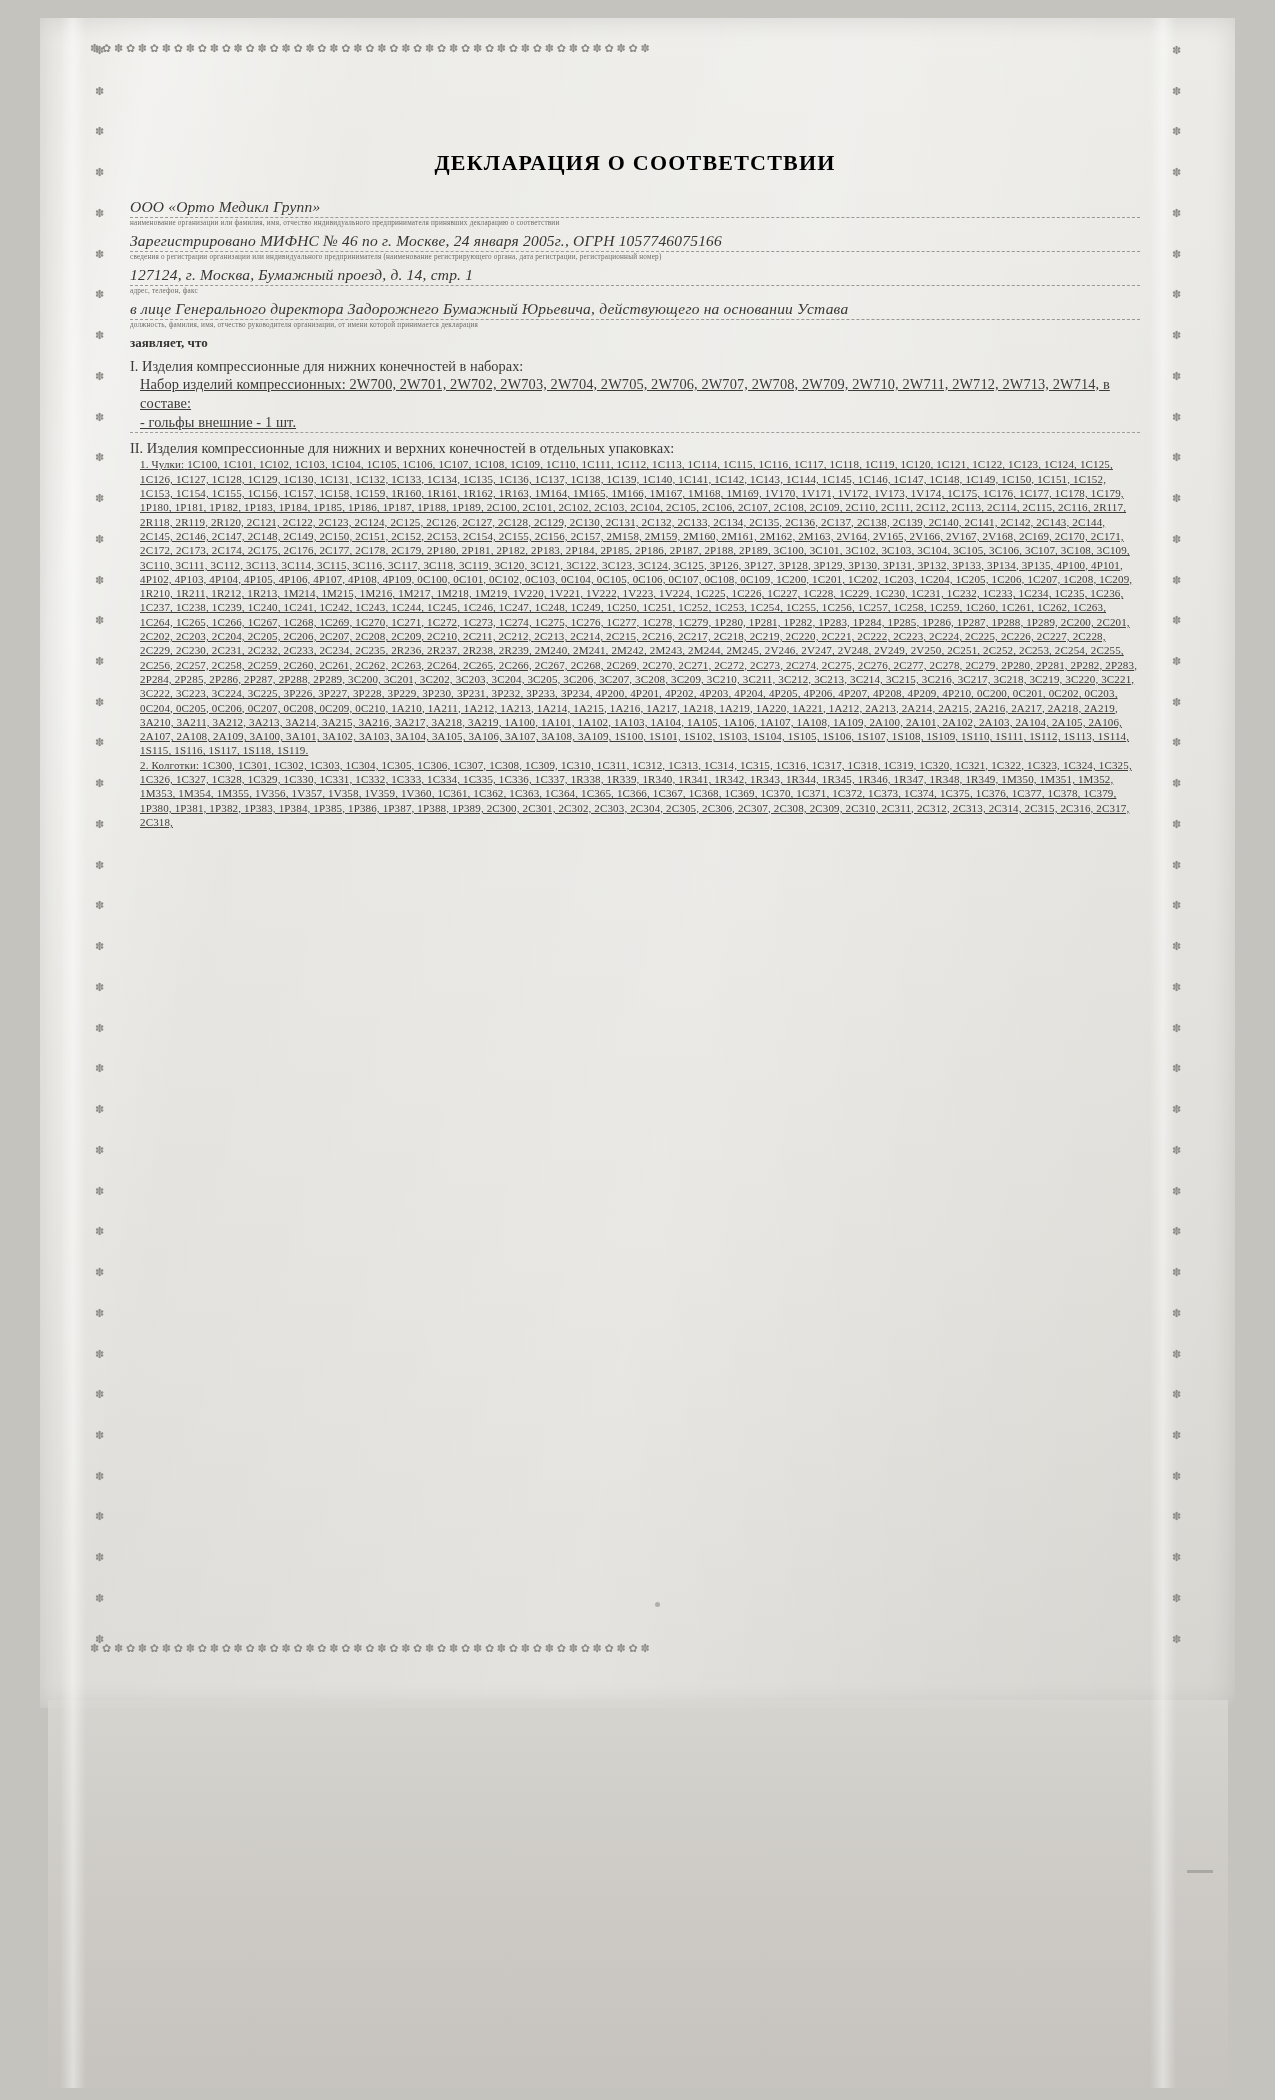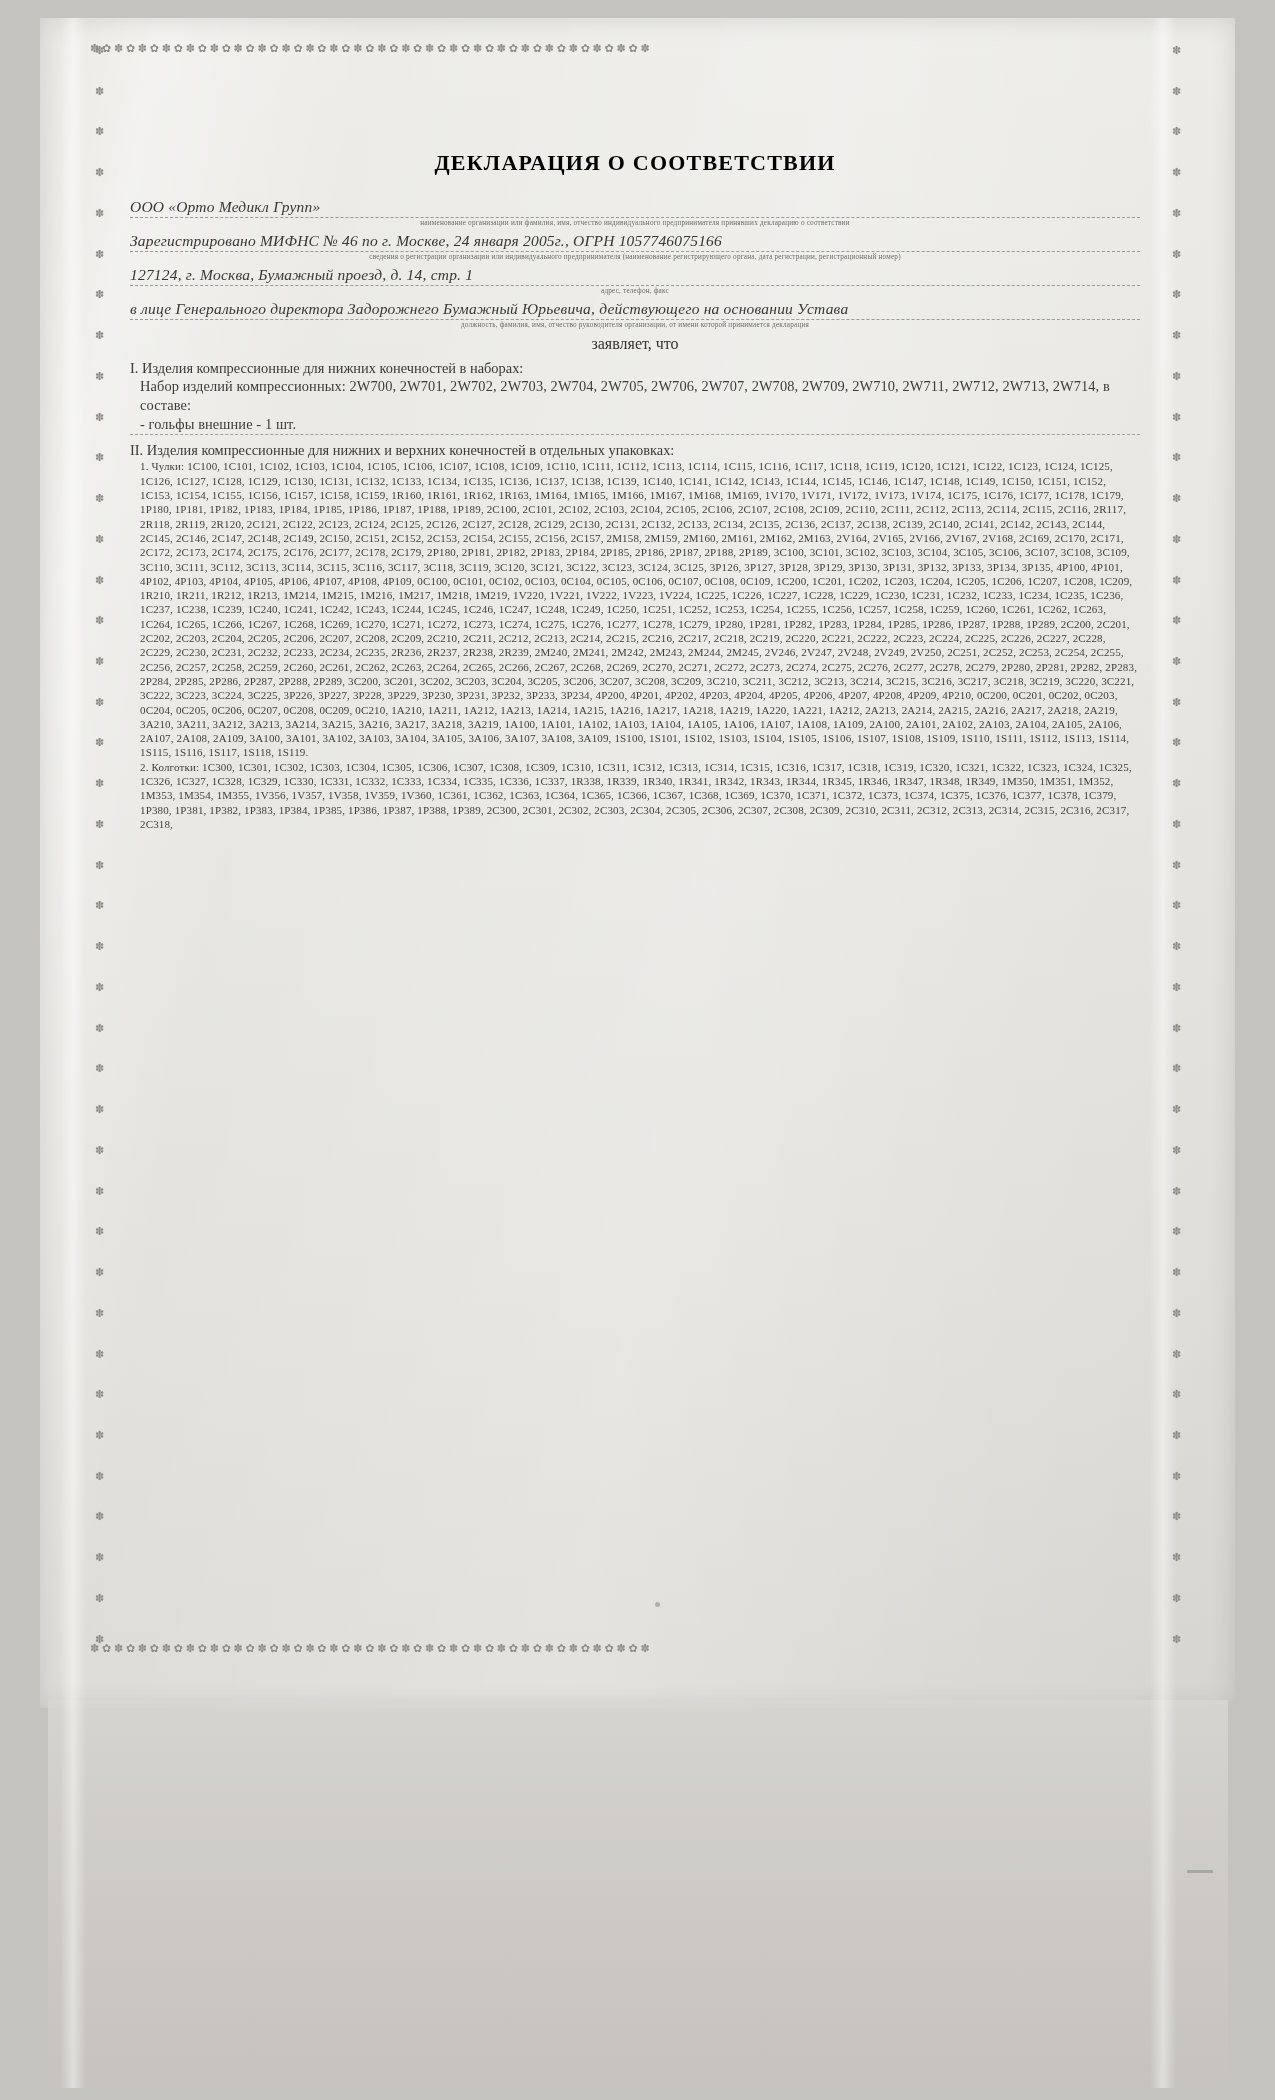--- a/index.html
+++ b/index.html
@@ -103,42 +103,40 @@
     margin-bottom: 1px;
   }
   .f-main {
     font-size: 15.5px;
     color: #383735;
     letter-spacing: .2px;
     font-style: italic;
   }
   .f-note {
     font-size: 7.2px;
-    text-align: center;
     color: #6d6b67;
     letter-spacing: .2px;
     margin-top: 1px;
     margin-bottom: 5px;
   }
 
   .declares {
-    font-size: 16px;
-    font-weight: normal;
+    font-size: 13px;
+    font-weight: bold;
     margin-top: 6px;
     color: #343331;
-    text-align: center;
   }
 
   .body-line {
     font-size: 14.4px;
     line-height: 1.33;
     color: #3c3b39;
     letter-spacing: .1px;
   }
-  .indent1 { padding-left: 10px; }
+  .indent1 { padding-left: 10px; text-decoration: underline; }
   .codes {
     font-size: 11px;
     line-height: 1.30;
     letter-spacing: .15px;
     color: #403f3d;
     text-align: left;
   }
   .sect-head {
     font-size: 14.4px;
     margin-top: 3px;

